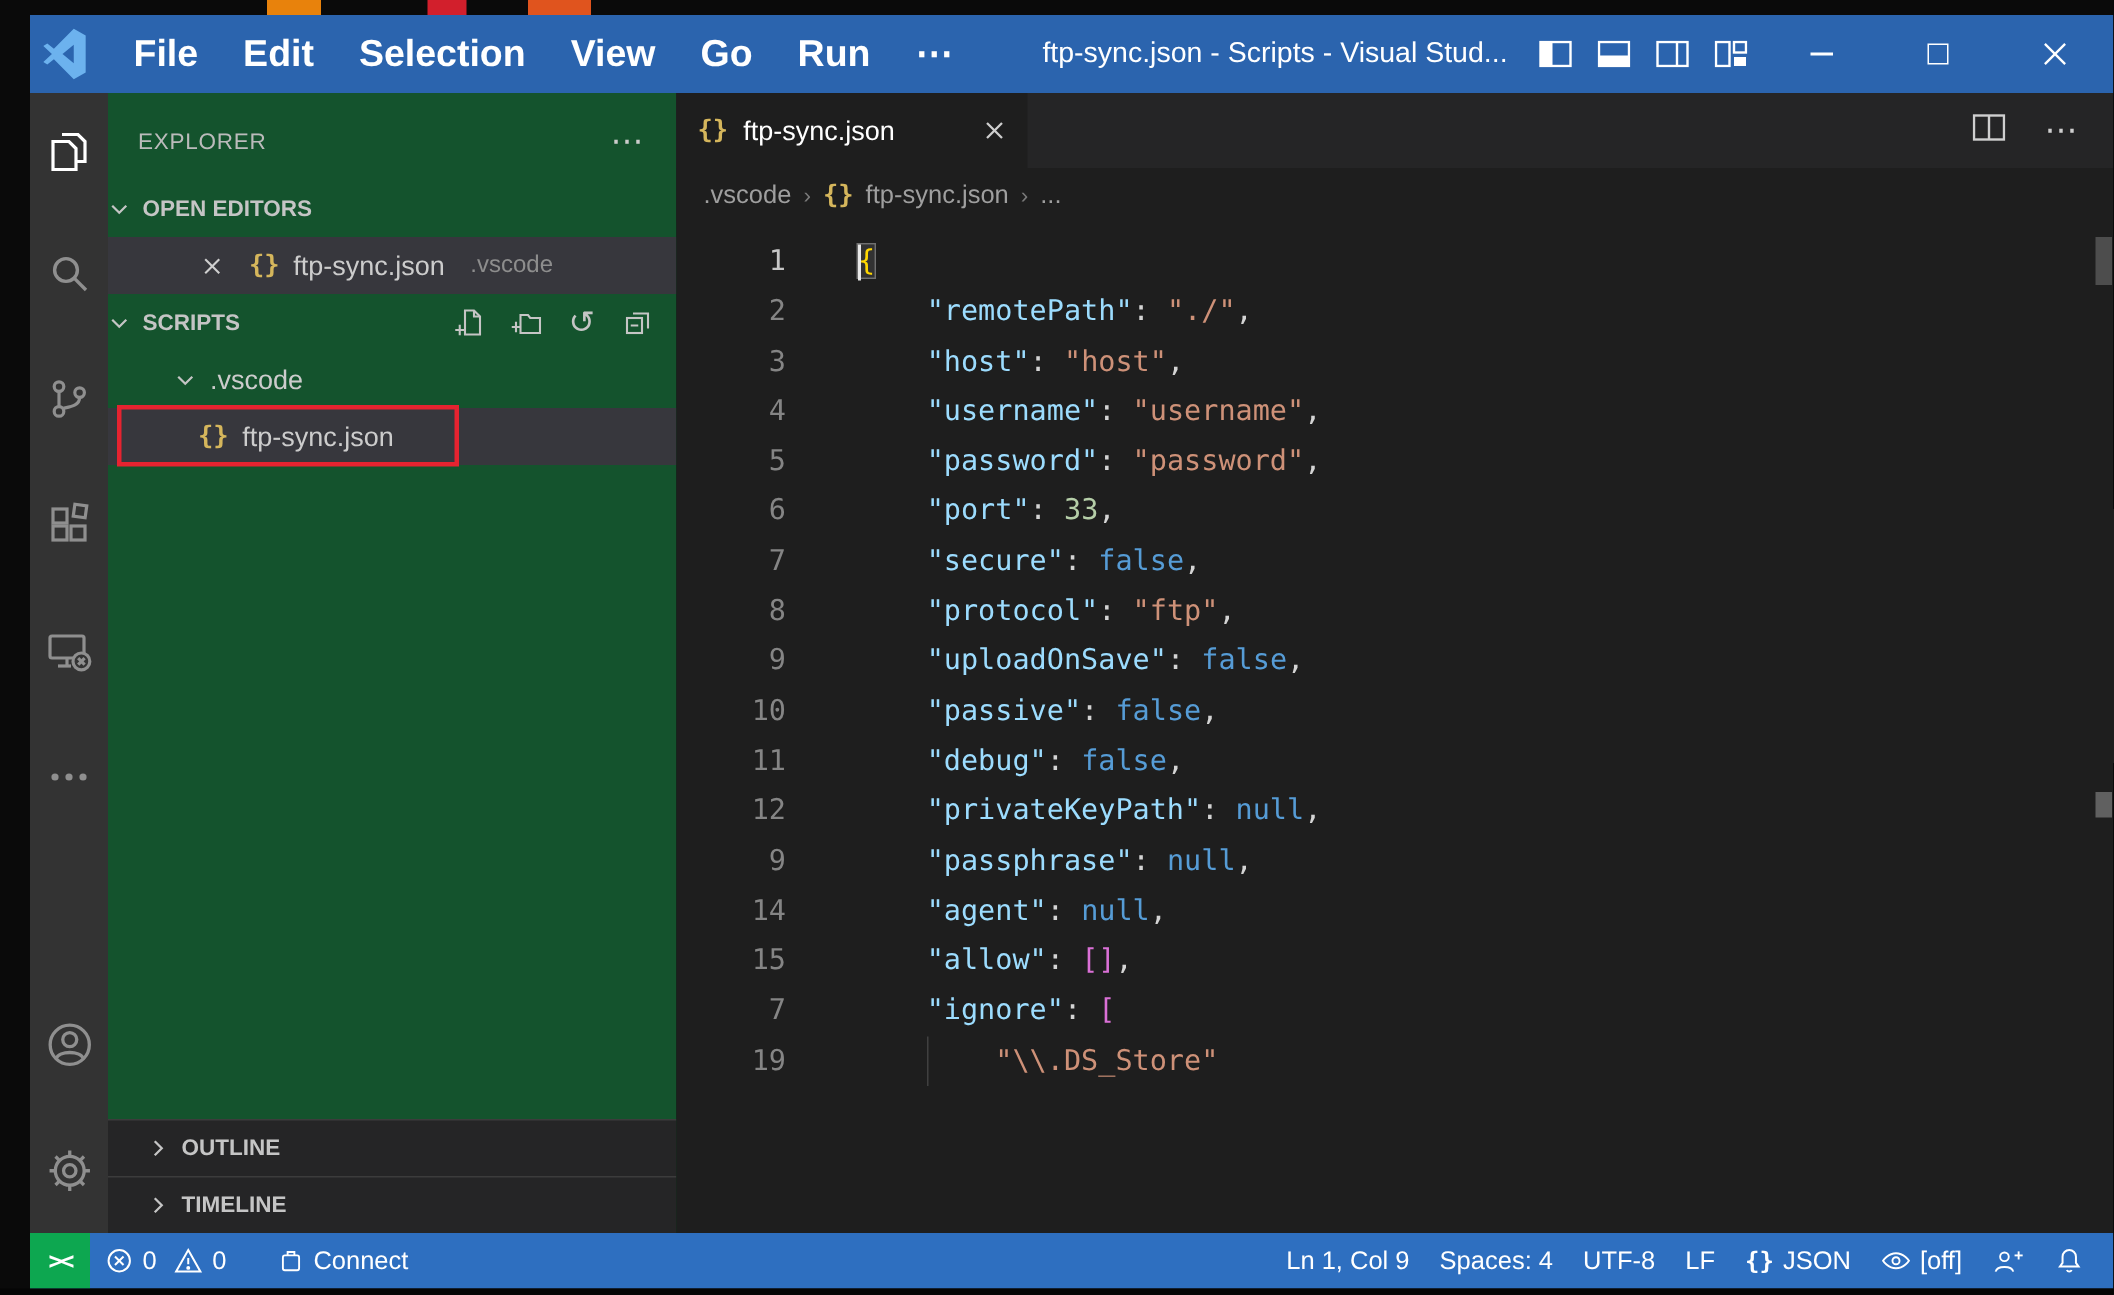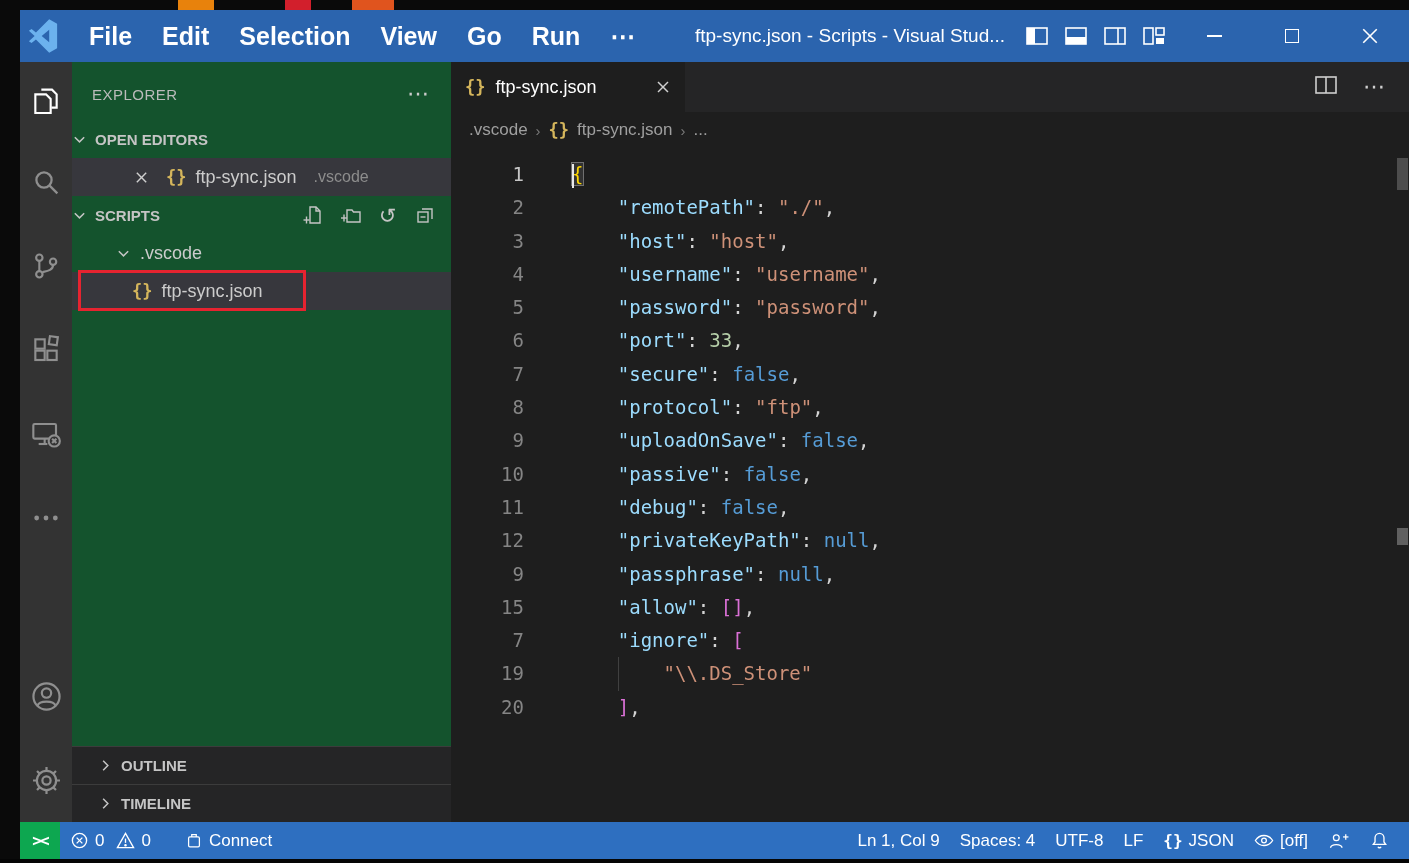--- a/index.html
+++ b/index.html
@@ -356,24 +356,24 @@
           <div class="code-line"><span class="ln">4</span><span class="lt"><span class="tk-sp">    </span><span class="tk-key">"username"</span><span class="tk-pun">:</span><span class="tk-sp"> </span><span class="tk-str">"username"</span><span class="tk-pun">,</span></span></div>
           <div class="code-line"><span class="ln">5</span><span class="lt"><span class="tk-sp">    </span><span class="tk-key">"password"</span><span class="tk-pun">:</span><span class="tk-sp"> </span><span class="tk-str">"password"</span><span class="tk-pun">,</span></span></div>
           <div class="code-line"><span class="ln">6</span><span class="lt"><span class="tk-sp">    </span><span class="tk-key">"port"</span><span class="tk-pun">:</span><span class="tk-sp"> </span><span class="tk-num">33</span><span class="tk-pun">,</span></span></div>
           <div class="code-line"><span class="ln">7</span><span class="lt"><span class="tk-sp">    </span><span class="tk-key">"secure"</span><span class="tk-pun">:</span><span class="tk-sp"> </span><span class="tk-kw">false</span><span class="tk-pun">,</span></span></div>
           <div class="code-line"><span class="ln">8</span><span class="lt"><span class="tk-sp">    </span><span class="tk-key">"protocol"</span><span class="tk-pun">:</span><span class="tk-sp"> </span><span class="tk-str">"ftp"</span><span class="tk-pun">,</span></span></div>
           <div class="code-line"><span class="ln">9</span><span class="lt"><span class="tk-sp">    </span><span class="tk-key">"uploadOnSave"</span><span class="tk-pun">:</span><span class="tk-sp"> </span><span class="tk-kw">false</span><span class="tk-pun">,</span></span></div>
           <div class="code-line"><span class="ln">10</span><span class="lt"><span class="tk-sp">    </span><span class="tk-key">"passive"</span><span class="tk-pun">:</span><span class="tk-sp"> </span><span class="tk-kw">false</span><span class="tk-pun">,</span></span></div>
           <div class="code-line"><span class="ln">11</span><span class="lt"><span class="tk-sp">    </span><span class="tk-key">"debug"</span><span class="tk-pun">:</span><span class="tk-sp"> </span><span class="tk-kw">false</span><span class="tk-pun">,</span></span></div>
           <div class="code-line"><span class="ln">12</span><span class="lt"><span class="tk-sp">    </span><span class="tk-key">"privateKeyPath"</span><span class="tk-pun">:</span><span class="tk-sp"> </span><span class="tk-kw">null</span><span class="tk-pun">,</span></span></div>
           <div class="code-line"><span class="ln">9</span><span class="lt"><span class="tk-sp">    </span><span class="tk-key">"passphrase"</span><span class="tk-pun">:</span><span class="tk-sp"> </span><span class="tk-kw">null</span><span class="tk-pun">,</span></span></div>
+          <div class="code-line"><span class="ln">14</span><span class="lt"><span class="tk-sp">    </span><span class="tk-key">"agent"</span><span class="tk-pun">:</span><span class="tk-sp"> </span><span class="tk-kw">null</span><span class="tk-pun">,</span></span></div>
           <div class="code-line"><span class="ln">15</span><span class="lt"><span class="tk-sp">    </span><span class="tk-key">"allow"</span><span class="tk-pun">:</span><span class="tk-sp"> </span><span class="tk-b2">[]</span><span class="tk-pun">,</span></span></div>
           <div class="code-line"><span class="ln">7</span><span class="lt"><span class="tk-sp">    </span><span class="tk-key">"ignore"</span><span class="tk-pun">:</span><span class="tk-sp"> </span><span class="tk-b2">[</span></span></div>
           <div class="code-line"><span class="ln">19</span><span class="lt"><span class="guide"></span><span class="tk-sp">        </span><span class="tk-str">"\\.DS_Store"</span></span></div>
-          <div class="code-line"><span class="ln">20</span><span class="lt"><span class="tk-sp">    </span><span class="tk-b2">]</span><span class="tk-pun">,</span></span></div>
         </div>
     </div>
 
     <div class="minimap">
         <div class="mm-line"></div>
         <div class="mm-line"></div>
         <div class="mm-line"></div>
         <div class="mm-line"></div>
         <div class="mm-line"></div>
         <div class="mm-line"></div>

